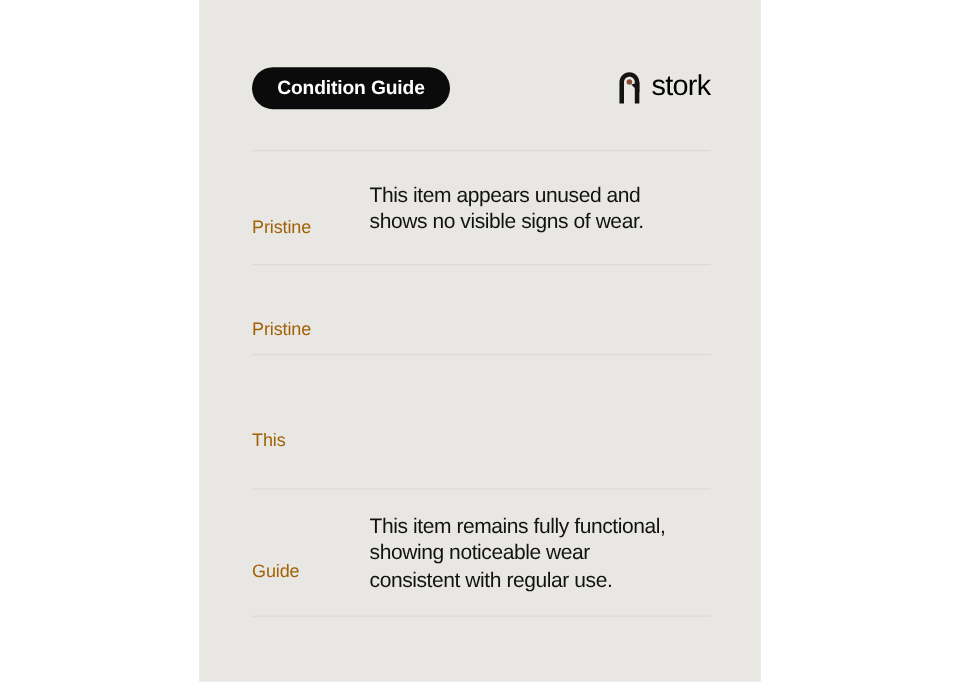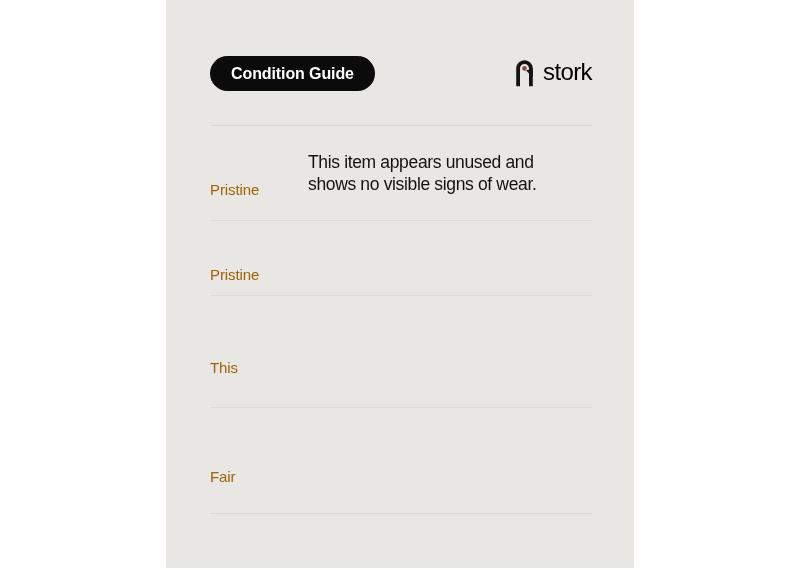--- a/index.html
+++ b/index.html
@@ -169,21 +169,24 @@
 
       <div class="divider"></div>
 
       <div class="row r3">
         <div class="cell-label">This</div>
       </div>
 
       <div class="divider"></div>
 
       <div class="row r4">
-        <div class="cell-label">Fair</div>
+        <div class="cell-label">Guide</div>
+        <div class="cell-desc">This item remains fully functional,
+showing noticeable wear
+consistent with regular use.</div>
       </div>
 
       <div class="divider"></div>
 
     </div>
 
   </div>
 
 </div>
 

